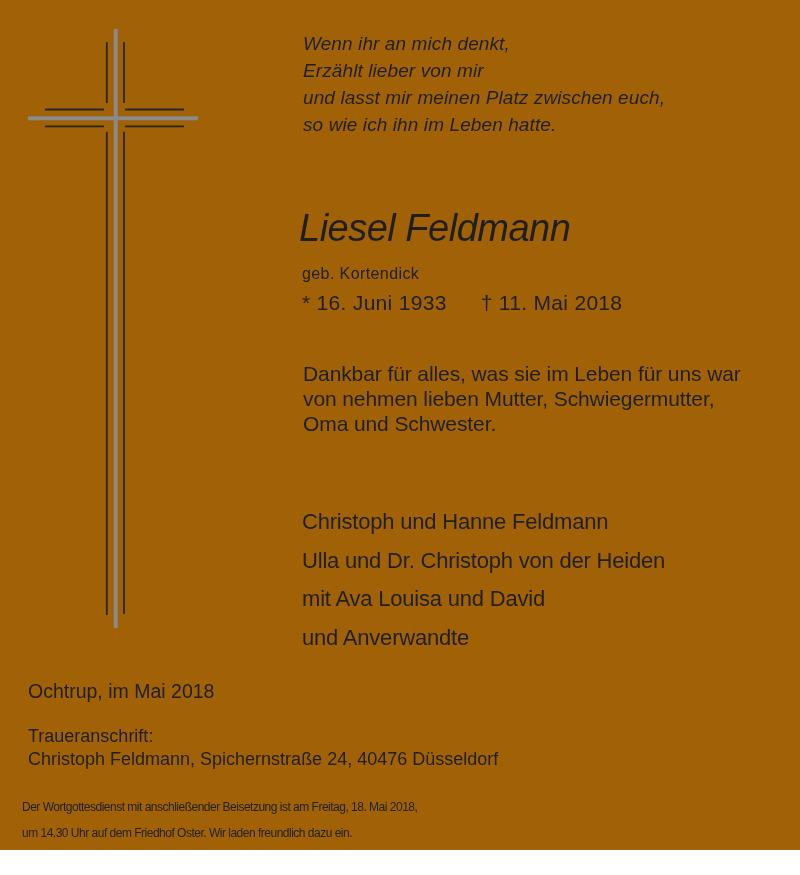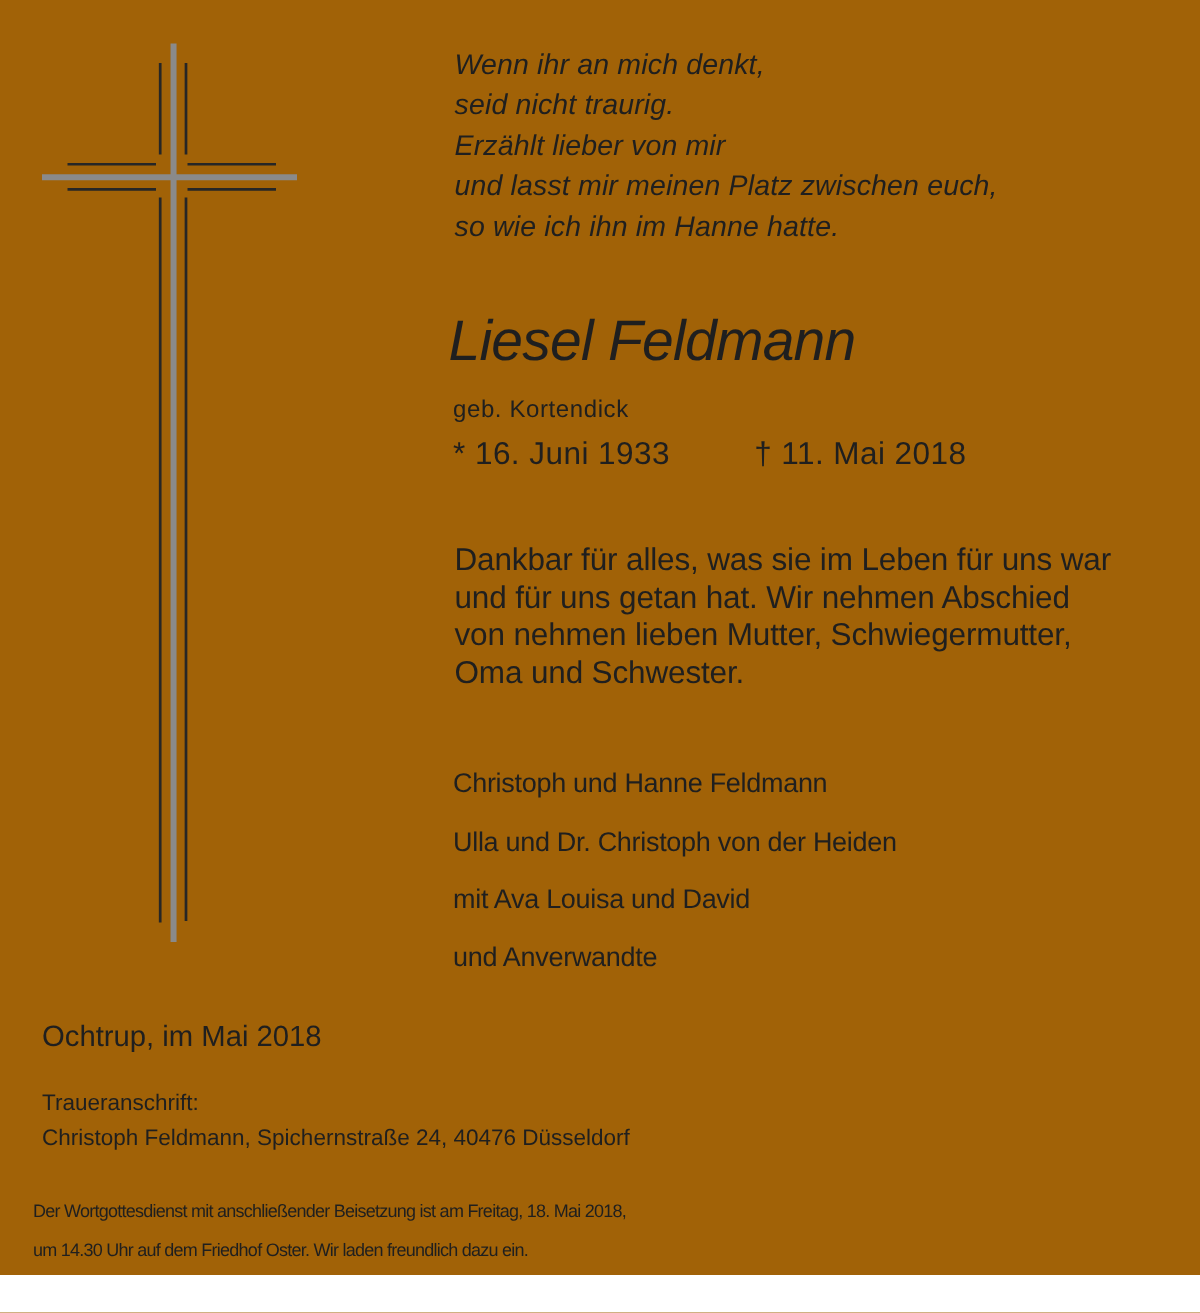--- a/index.html
+++ b/index.html
@@ -53,53 +53,53 @@
   .life-dates {
     position: absolute;
     left: 302px;
     top: 290px;
     font-size: 21px;
     line-height: 26px;
     letter-spacing: 0.3px;
     white-space: nowrap;
   }
   .life-dates .death-date {
-    margin-left: 50px;
+    margin-left: 28px;
   }
   .tribute {
     position: absolute;
     left: 303px;
     top: 361px;
     font-size: 21px;
     line-height: 25px;
     letter-spacing: -0.1px;
     white-space: nowrap;
   }
   .mourners {
     position: absolute;
     left: 302px;
     top: 503px;
-    font-size: 18px;
+    font-size: 22px;
     line-height: 38.5px;
     letter-spacing: -0.2px;
     white-space: nowrap;
   }
   .place-date {
     position: absolute;
     left: 28px;
     top: 679px;
     font-size: 19.5px;
     line-height: 24px;
     text-align: center;
   }
   .address-block {
     position: absolute;
     left: 28px;
     top: 725px;
-    font-size: 15px;
+    font-size: 18px;
     line-height: 22.5px;
     white-space: nowrap;
   }
   .service-block {
     position: absolute;
     left: 22px;
     top: 794px;
     font-size: 12px;
     line-height: 26px;
     letter-spacing: -0.5px;
@@ -122,38 +122,36 @@
     <line x1="124" y1="131.7" x2="124" y2="614" stroke="#262626" stroke-width="1.8"></line>
 
     <line x1="45" y1="109.5" x2="104" y2="109.5" stroke="#262626" stroke-width="1.8"></line>
     <line x1="125" y1="109.5" x2="184" y2="109.5" stroke="#262626" stroke-width="1.8"></line>
     <line x1="45" y1="126.3" x2="104" y2="126.3" stroke="#262626" stroke-width="1.8"></line>
     <line x1="125" y1="126.3" x2="184" y2="126.3" stroke="#262626" stroke-width="1.8"></line>
   </svg>
 
   <div class="poem">
     <div>Wenn ihr an mich denkt,</div>
-    <div>seid nicht traurig.</div>
     <div>Erzählt lieber von mir</div>
     <div>und lasst mir meinen Platz zwischen euch,</div>
-    <div>so wie ich ihn im Hanne hatte.</div>
+    <div>so wie ich ihn im Leben hatte.</div>
   </div>
 
   <div class="deceased-name">Liesel Feldmann</div>
 
   <div class="maiden-name">geb. Kortendick</div>
 
   <div class="life-dates">
     <span class="birth-date">* 16. Juni 1933</span>
     <span class="death-date">† 11. Mai 2018</span>
   </div>
 
   <div class="tribute">
     <div>Dankbar für alles, was sie im Leben für uns war</div>
-    <div>und für uns getan hat. Wir nehmen Abschied</div>
     <div>von nehmen lieben Mutter, Schwiegermutter,</div>
     <div>Oma und Schwester.</div>
   </div>
 
   <div class="mourners">
     <div>Christoph und Hanne Feldmann</div>
     <div>Ulla und Dr. Christoph von der Heiden</div>
     <div>mit Ava Louisa und David</div>
     <div>und Anverwandte</div>
   </div>

